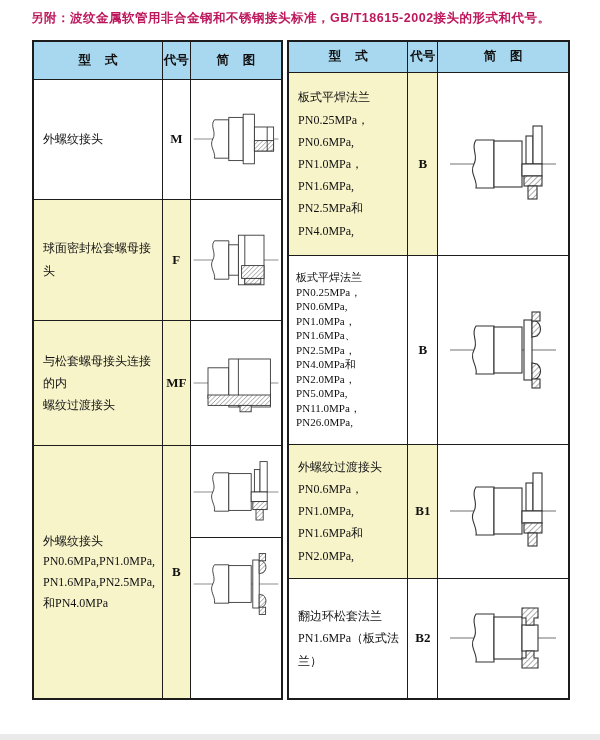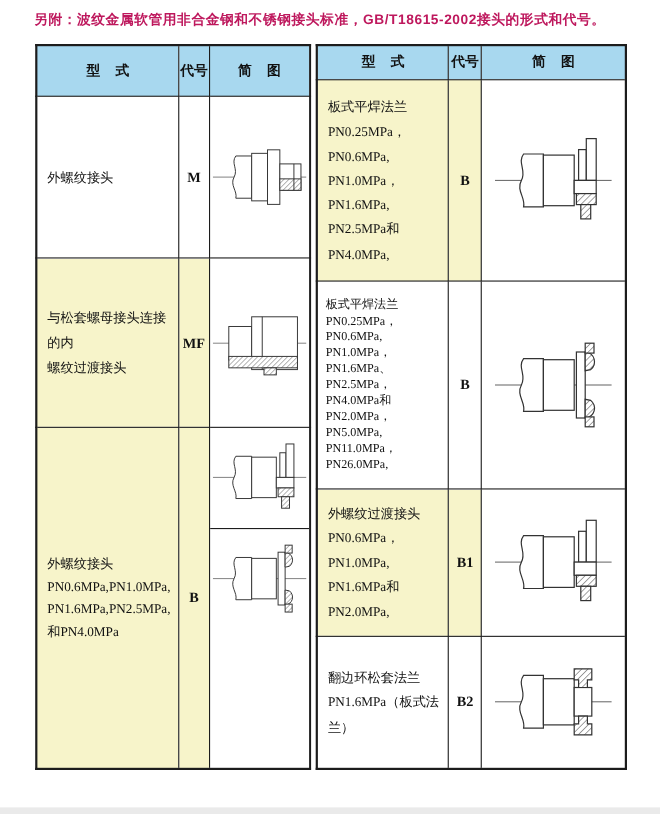--- a/index.html
+++ b/index.html
@@ -188,20 +188,29 @@
       <td class="hcell">型    式</td>
       <td class="hcell">代号</td>
       <td class="hcell">简    图</td>
     </tr>
     <tr style="height:88px">
       <td class="type">外螺纹接头</td>
       <td class="code">M</td>
       <td class="dia">
         <svg class="diag d-left" viewBox="0 0 110 80">
               <use href="#p-m"></use>
+            </svg>
+      </td>
+    </tr>
+    <tr style="height:89px">
+      <td class="type yel">球面密封松套螺母接头</td>
+      <td class="code yel">F</td>
+      <td class="dia">
+        <svg class="diag d-left" viewBox="0 0 110 80">
+              <use href="#p-f"></use>
             </svg>
       </td>
     </tr>
     <tr style="height:92px">
       <td class="type yel">与松套螺母接头连接的内
 螺纹过渡接头</td>
       <td class="code yel">MF</td>
       <td class="dia">
         <svg class="diag d-left" viewBox="0 0 110 80">
               <use href="#p-mf"></use>

